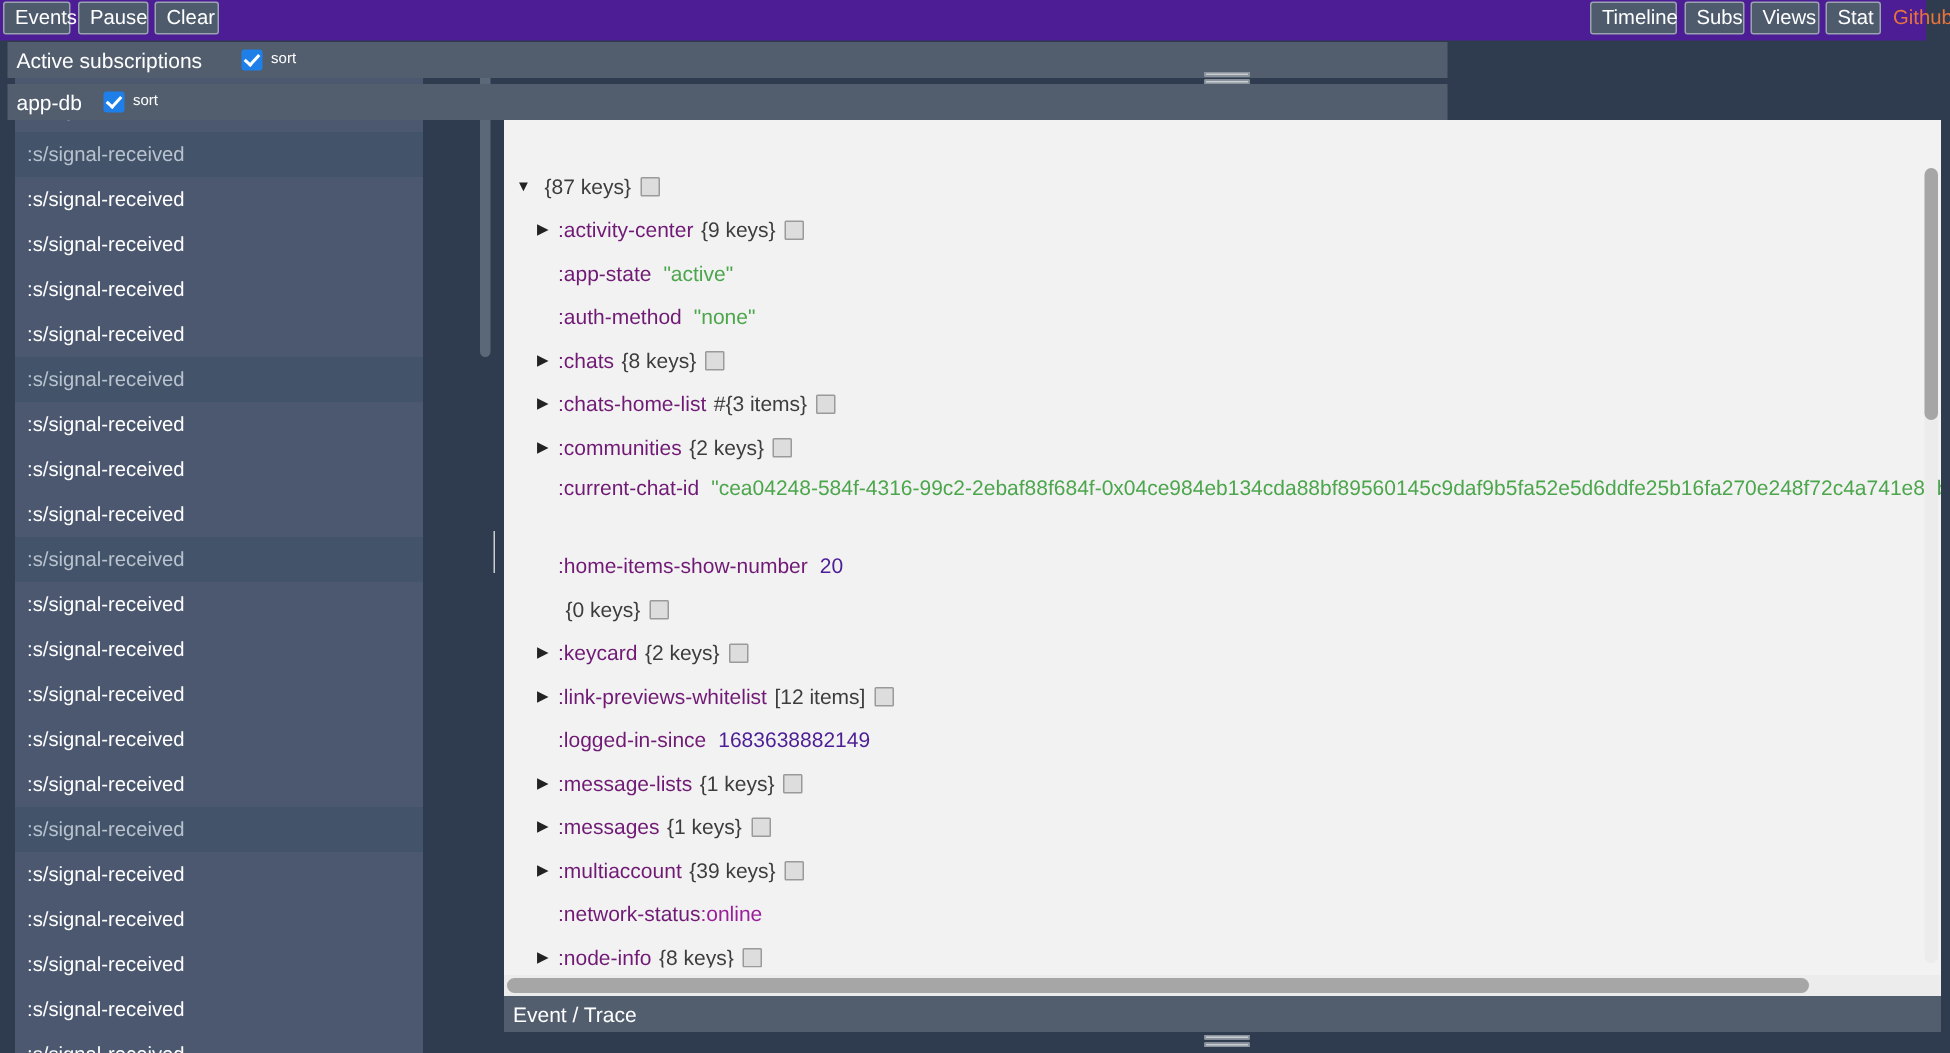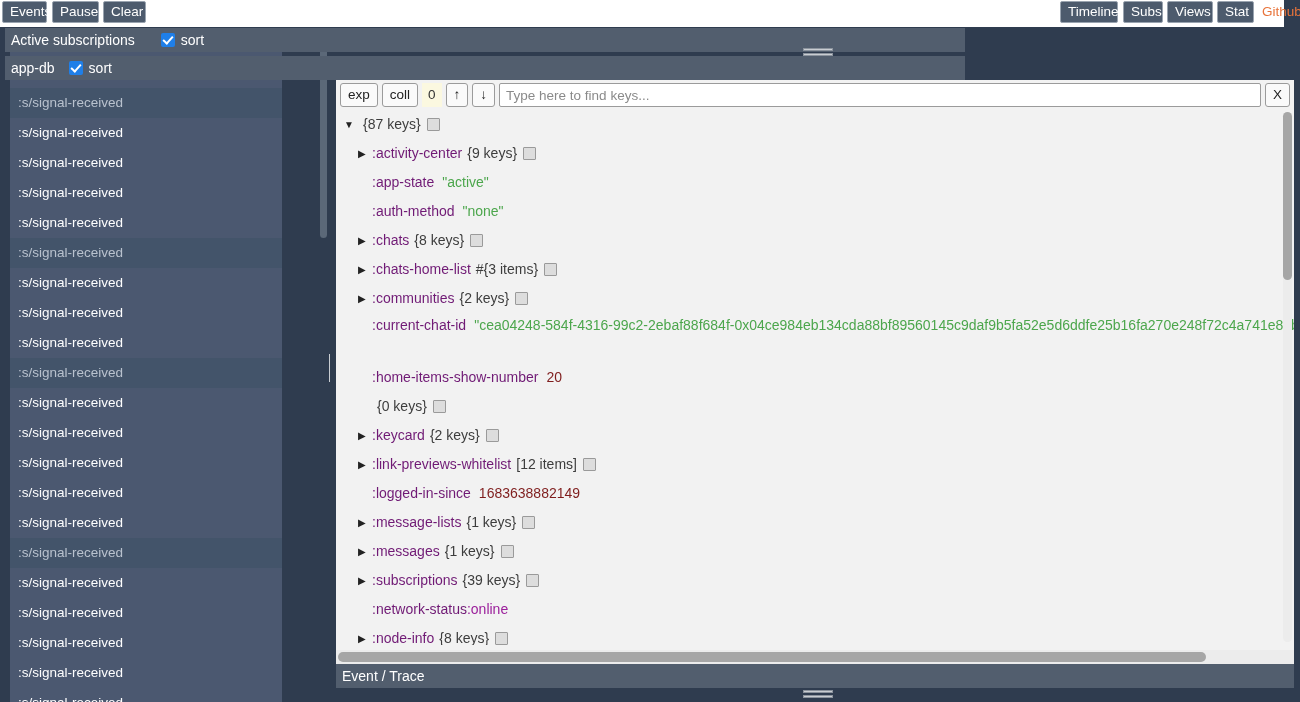--- a/index.html
+++ b/index.html
@@ -17,21 +17,21 @@
     width: 1300px;
     height: 702px;
     position: relative;
     background: #2f3c4f;
   }
   .topbar {
     position: absolute;
     top: 0; left: 0;
     width: 1284px;
     height: 27px;
-    background: #ffffff;
+    background: #4c1d95;
     box-sizing: border-box;
   }
   .btn {
     position: absolute;
     top: 1px;
     height: 22px;
     background: #4d5b6d;
     border: 1px solid #9aa4b0;
     border-radius: 2px;
     color: #ffffff;
@@ -154,21 +154,21 @@
   }
   .chk:after {
     content: "";
     position: absolute;
     left: 4px; top: 1px;
     width: 4px; height: 8px;
     border: solid #ffffff;
     border-width: 0 2px 2px 0;
     transform: rotate(42deg);
   }
-  .chk-lbl { font-size: 14px; color: #ffffff; }
+  .chk-lbl { font-size: 10px; color: #ffffff; }
 
   .hsplit {
     position: absolute;
     width: 30px;
     height: 8px;
     left: 803px;
     display: flex;
     flex-direction: column;
     gap: 2px;
     justify-content: center;
@@ -265,21 +265,21 @@
     font-size: 10px;
     flex: none;
     cursor: pointer;
   }
   .indent1 { padding-left: 22px; }
   .indent2 { padding-left: 36px; }
   .kw  { color: #701a75; cursor: pointer; }
   .kwv { color: #9b1f9b; text-align: center; }
   .cnt { color: #3d3d3d; margin-left: 5px; }
   .str { color: #4ca64c; margin-left: 8px; }
-  .num { color: #7f1d1d; margin-left: 8px; }
+  .num { color: #4c1d95; margin-left: 8px; }
   .copy {
     display: inline-block;
     width: 11px; height: 11px;
     margin-left: 6px;
     border: 1px solid #9a9a9a;
     background: #dddddd;
     border-radius: 1px;
     cursor: pointer;
     flex: none;
   }
@@ -403,29 +403,20 @@
 
   <div class="panel-head" style="top:56px;">
     <span class="ttl">app-db</span>
     <span class="chk-wrap" style="margin-left:14px;">
       <span class="chk"></span>
       <span class="chk-lbl">sort</span>
     </span>
   </div>
 
   <div class="db-card">
-    <div class="db-toolbar">
-      <button class="tb-btn">exp</button>
-      <button class="tb-btn">coll</button>
-      <span class="tb-count">0</span>
-      <button class="tb-btn">↑</button>
-      <button class="tb-btn">↓</button>
-      <input class="tb-input" type="text" placeholder="Type here to find keys..." style="">
-      <button class="tb-btn">X</button>
-    </div>
 
     <div class="tree" id="tree">
         <div class="trow">
           <span class="tri">▼</span>
           <span class="cnt">{87 keys}</span>
           <span class="copy"></span>
         </div>
         <div class="trow indent1">
           <span class="tri">▶</span>
           <span class="kw">:activity-center</span>
@@ -490,21 +481,21 @@
           <span class="copy"></span>
         </div>
         <div class="trow indent1">
           <span class="tri">▶</span>
           <span class="kw">:messages</span>
           <span class="cnt">{1 keys}</span>
           <span class="copy"></span>
         </div>
         <div class="trow indent1">
           <span class="tri">▶</span>
-          <span class="kw">:subscriptions</span>
+          <span class="kw">:multiaccount</span>
           <span class="cnt">{39 keys}</span>
           <span class="copy"></span>
         </div>
         <div class="trow indent2">
           <span class="kw">:network-status</span>
           <span class="kwv">  :online</span>
         </div>
         <div class="trow indent1">
           <span class="tri">▶</span>
           <span class="kw">:node-info</span>

